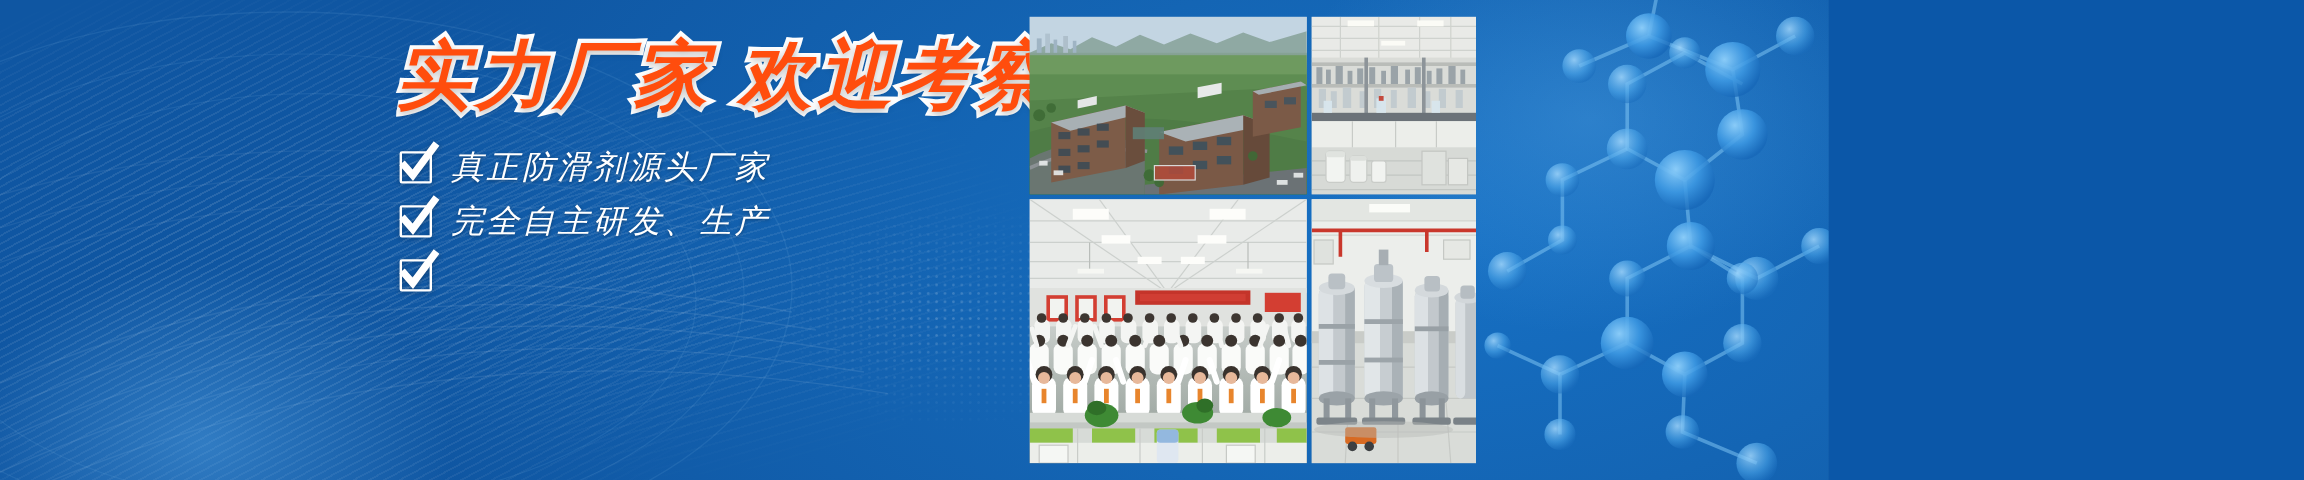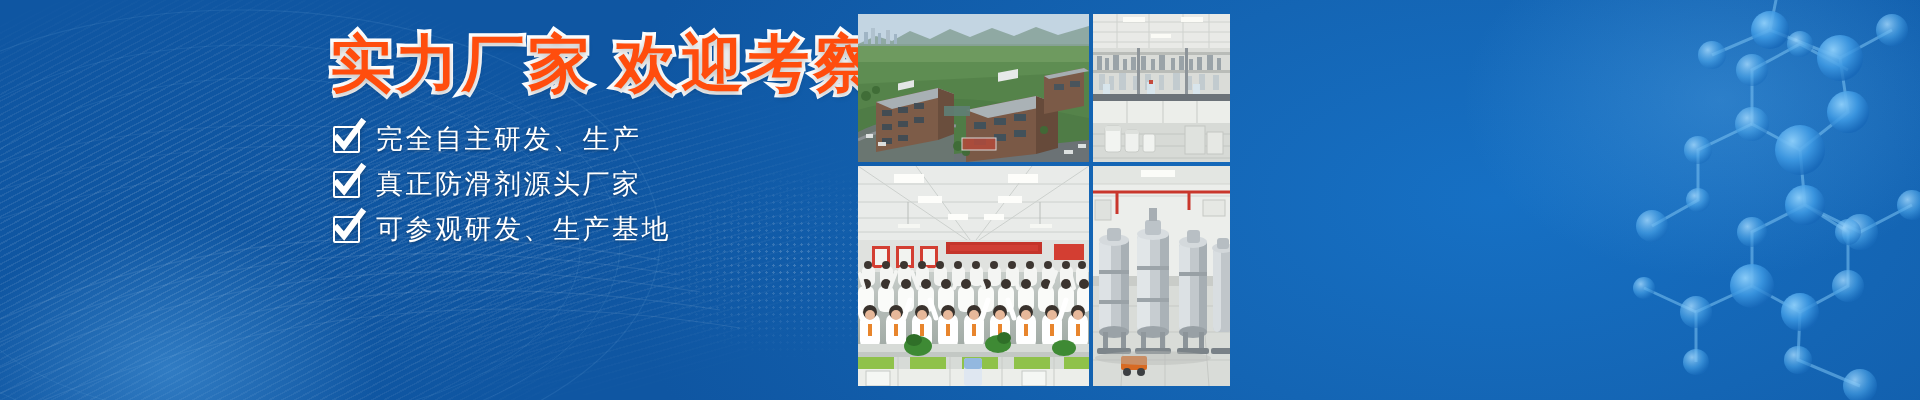--- a/index.html
+++ b/index.html
@@ -1,23 +1,24 @@
 <!DOCTYPE html>
 <html><head>
 <meta charset="utf-8">
 <style>
   * { margin:0; padding:0; box-sizing:border-box; }
   html,body { width:1920px; height:400px; overflow:hidden; background:#0b57a8; }
   body { font-family:"Liberation Sans", sans-serif; }
 
   .banner {
-    position:relative; width:1920px; height:400px; overflow:hidden;
+    position:relative; width:1524px; height:400px; overflow:hidden;
     background:
       radial-gradient(ellipse 900px 500px at 78% 50%, #1670c4 0%, #1465b4 45%, #0f56a2 100%),
       linear-gradient(100deg, #0d4f96 0%, #11629f 25%, #1a74c2 55%, #0e57a3 80%, #0b4a92 100%);
+    font-style: italic;
   }
 
   
   .wave-field {
     position:absolute; left:-60px; top:-90px; width:1000px; height:600px;
     opacity:.55; pointer-events:none;
   }
   .wave-field svg { width:100%; height:100%; display:block; }
 
   .stripe-fan {
@@ -213,39 +214,38 @@
   <div class="headline">实力厂家 欢迎考察</div>
 
   <div class="bullets">
 
     <div class="bullet">
       <span class="cbox">
         <svg viewBox="0 0 36 36">
             <path d="M6 19 L13 27 L31 3" fill="none" stroke="#ffffff" stroke-width="6" stroke-linecap="square" stroke-linejoin="miter"></path>
           </svg>
       </span>
-      <span class="bullet-text">完全自主研发、生产</span>
+      <span class="bullet-text">真正防滑剂源头厂家</span>
     </div>
 
     <div class="bullet">
       <span class="cbox">
         <svg viewBox="0 0 36 36">
             <path d="M6 19 L13 27 L31 3" fill="none" stroke="#ffffff" stroke-width="6" stroke-linecap="square" stroke-linejoin="miter"></path>
           </svg>
       </span>
-      <span class="bullet-text">真正防滑剂源头厂家</span>
+      <span class="bullet-text">完全自主研发、生产</span>
     </div>
 
     <div class="bullet">
       <span class="cbox">
         <svg viewBox="0 0 36 36">
             <path d="M6 19 L13 27 L31 3" fill="none" stroke="#ffffff" stroke-width="6" stroke-linecap="square" stroke-linejoin="miter"></path>
           </svg>
       </span>
-      <span class="bullet-text">可参观研发、生产基地</span>
     </div>
 
 
   </div>
 
   <div class="photo-grid">
 
     <div class="photo p-campus">
       <svg viewBox="0 0 231 148" preserveAspectRatio="none">
         <rect x="0" y="0" width="231" height="30" fill="#c3d5e2"></rect>

